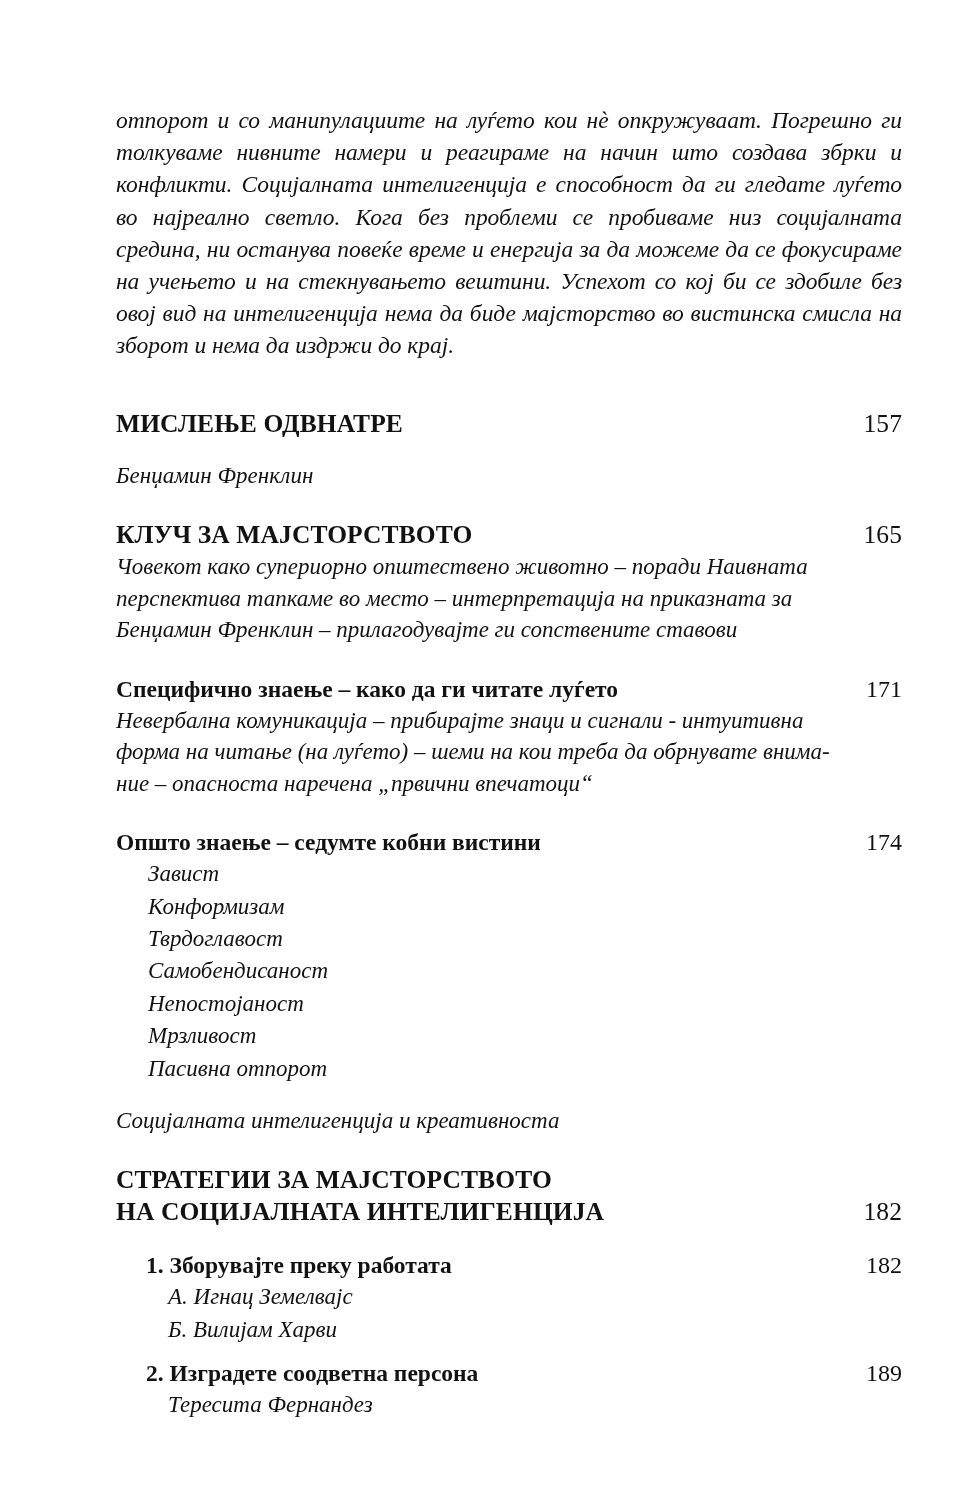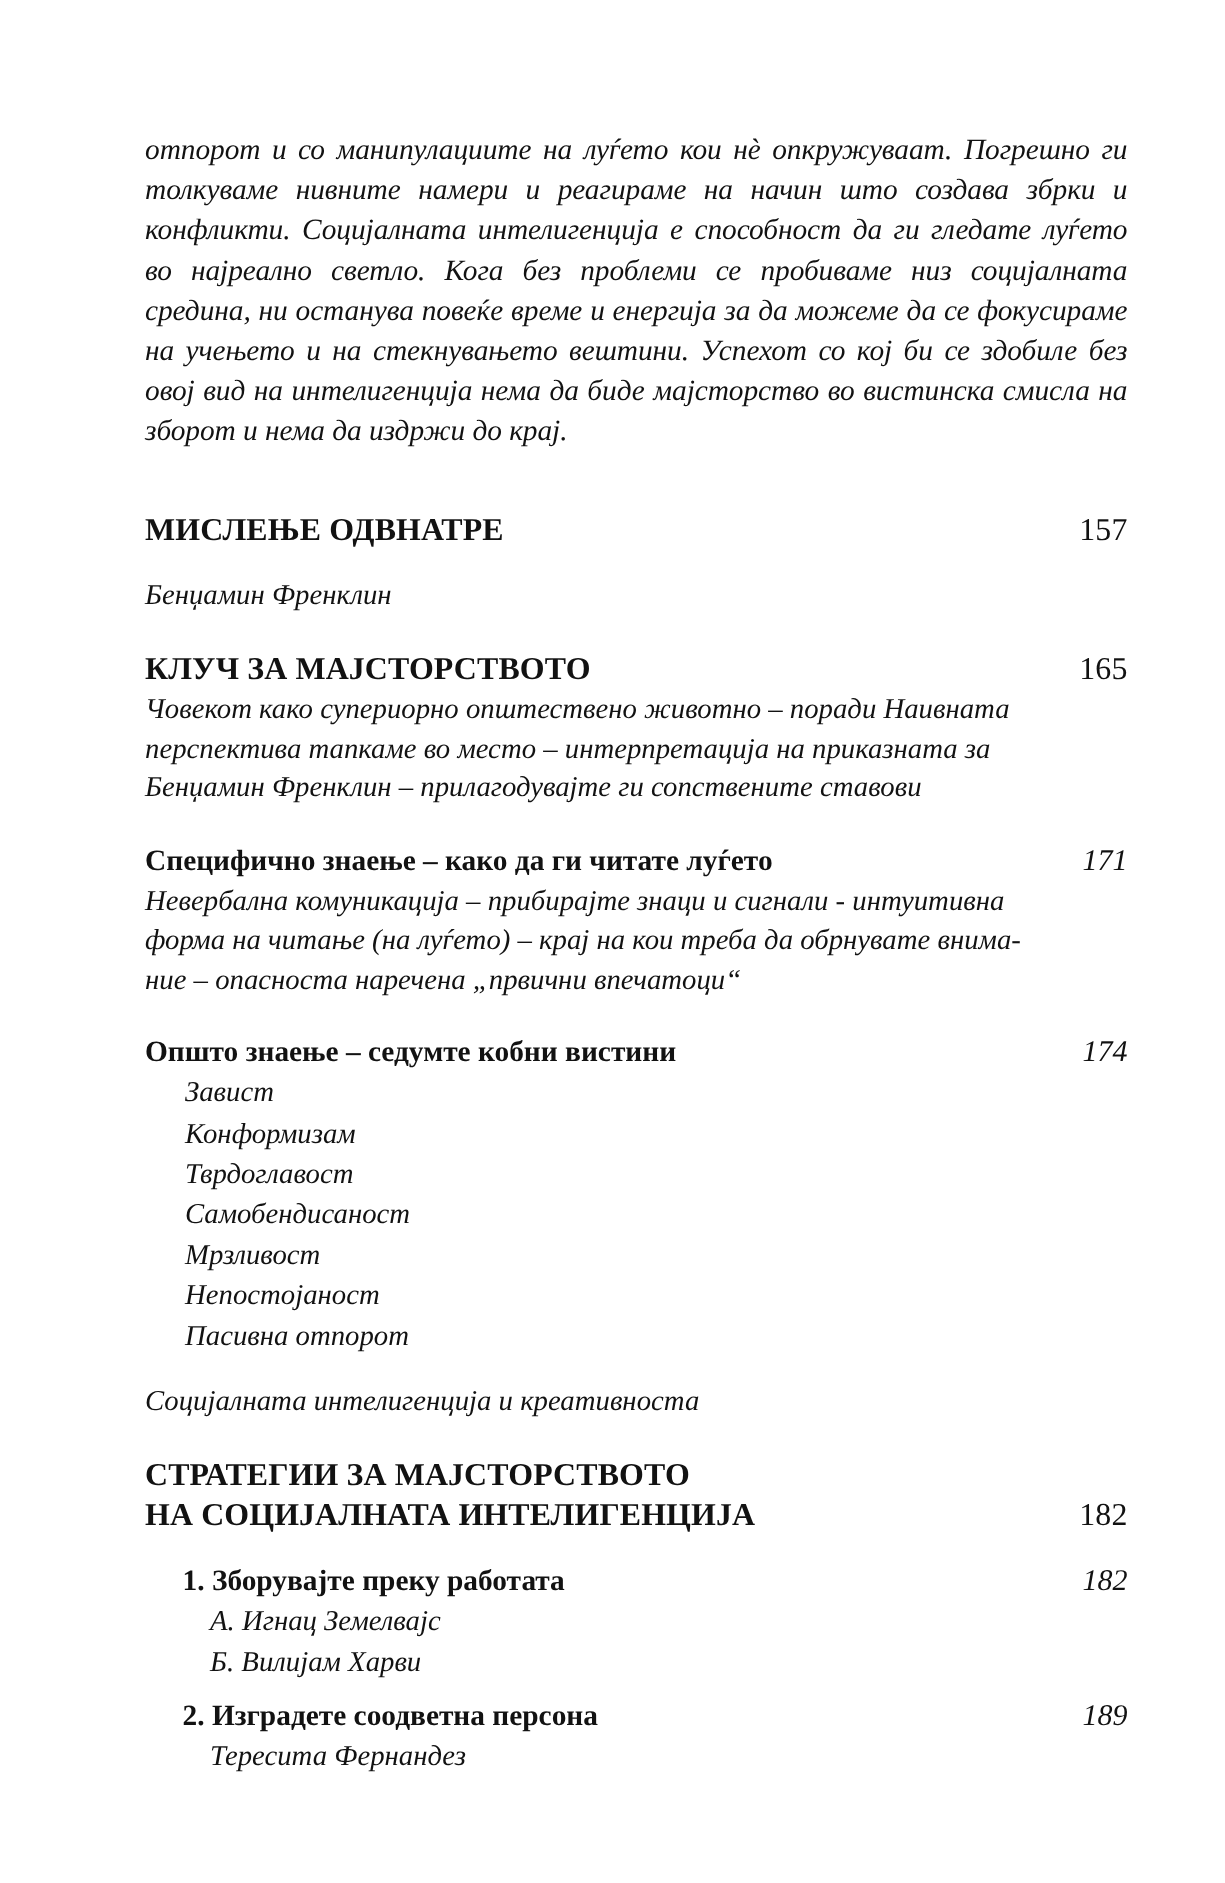--- a/index.html
+++ b/index.html
@@ -69,21 +69,21 @@
     letter-spacing: 0.1px;
   }
   .h-caps .pg { font-size: 25.5px; font-weight: normal; }
 
   
   .h-bold {
     font-weight: bold;
     font-size: 23.5px;
     line-height: 31px;
   }
-  .h-bold .pg { font-size: 24px; font-weight: normal; font-style: italic; }
+  .h-bold .pg { font-size: 24px; font-weight: normal; }
 
   
   .sub {
     font-style: italic;
     font-size: 23px;
     line-height: 31.5px;
     text-align: left;
     margin-top: 20px;
   }
   .sub-just {
@@ -142,35 +142,35 @@
     <div class="sub-just">перспектива тапкаме во место – интерпретација на приказната за</div>
     <div class="sub-just">Бенџамин Френклин – прилагодувајте ги сопствените ставови</div>
 
     <div class="sp-lg"></div>
 
     <div class="entry h-bold">
       <span class="txt">Специфично знаење – како да ги читате луѓето</span>
       <span class="pg">171</span>
     </div>
     <div class="sub-just">Невербална комуникација – прибирајте знаци и сигнали - интуитивна</div>
-    <div class="sub-just">форма на читање (на луѓето) – крај на кои треба да обрнувате внима-</div>
+    <div class="sub-just">форма на читање (на луѓето) – шеми на кои треба да обрнувате внима-</div>
     <div class="sub-just">ние – опасноста наречена „првични впечатоци“</div>
 
     <div class="sp-lg"></div>
 
     <div class="entry h-bold">
       <span class="txt">Општо знаење – седумте кобни вистини</span>
       <span class="pg">174</span>
     </div>
     <div class="li">Завист</div>
     <div class="li">Конформизам</div>
     <div class="li">Тврдоглавост</div>
     <div class="li">Самобендисаност</div>
+    <div class="li">Непостојаност</div>
     <div class="li">Мрзливост</div>
-    <div class="li">Непостојаност</div>
     <div class="li">Пасивна отпорот</div>
     <div class="sub">Социјалната интелигенција и креативноста</div>
 
     <div class="sp-lg"></div>
 
     <div class="h-caps">СТРАТЕГИИ ЗА МАЈСТОРСТВОТО</div>
     <div class="entry h-caps">
       <span class="txt">НА СОЦИЈАЛНАТА ИНТЕЛИГЕНЦИЈА</span>
       <span class="pg">182</span>
     </div>

